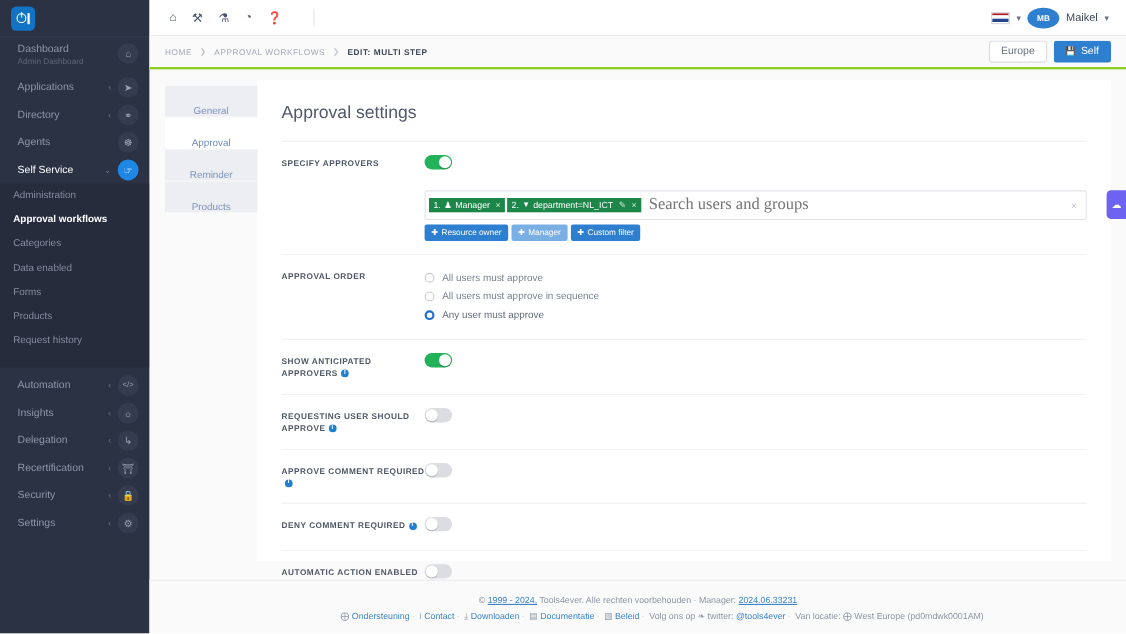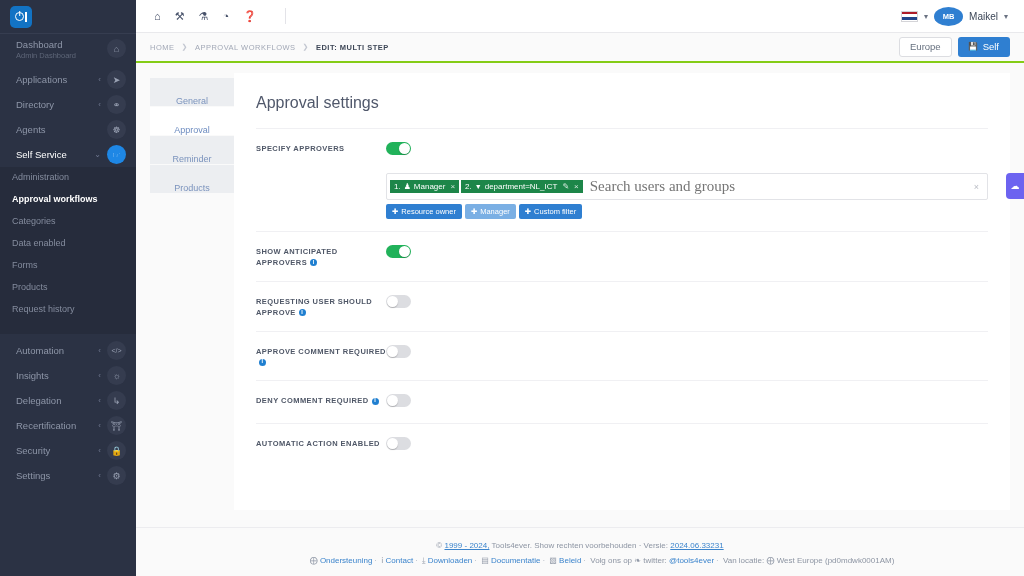--- a/index.html
+++ b/index.html
@@ -404,20 +404,37 @@
                   <span>Manager</span>
                 </div>
                 <div class="addbtn">
                   <span>✚</span>
                   <span>Custom filter</span>
                 </div>
               </div>
             </div>
           </div>
 
+          <div class="row">
+            <div class="row-label">Approval order</div>
+            <div class="row-field radios">
+              <div class="radio-line">
+                <span class="radio"></span>
+                <span class="radio-text">All users must approve</span>
+              </div>
+              <div class="radio-line">
+                <span class="radio"></span>
+                <span class="radio-text">All users must approve in sequence</span>
+              </div>
+              <div class="radio-line sel">
+                <span class="radio sel"></span>
+                <span class="radio-text">Any user must approve</span>
+              </div>
+            </div>
+          </div>
 
           <div class="row">
             <div class="row-label">
               <span>Show anticipated approvers</span><i class="info-i">i</i>
             </div>
             <div class="row-field"><span class="toggle on"><i></i></span></div>
           </div>
 
           <div class="row">
             <div class="row-label">
@@ -448,21 +465,21 @@
           </div>
 
         </div>
       </div>
 
       <div class="chat-tab">☁</div>
     </div>
 
     <div class="footer">
       <div>
-        <span class="plain">© </span><a href="#">1999 - 2024,</a><span class="plain"> Tools4ever. Show rechten voorbehouden · Versie: </span><a href="#">2024.06.33231</a>
+        <span class="plain">© </span><a href="#">1999 - 2024,</a><span class="plain"> Tools4ever. Alle rechten voorbehouden · Manager: </span><a href="#">2024.06.33231</a>
       </div>
       <div class="f2">
         <span>⨁</span>
         <a href="#" class="lnk">Ondersteuning</a><span class="dot">·</span>
         <span>ℹ</span>
         <a href="#" class="lnk">Contact</a><span class="dot">·</span>
         <span>⤓</span>
         <a href="#" class="lnk">Downloaden</a><span class="dot">·</span>
         <span>▤</span>
         <a href="#" class="lnk">Documentatie</a><span class="dot">·</span>

